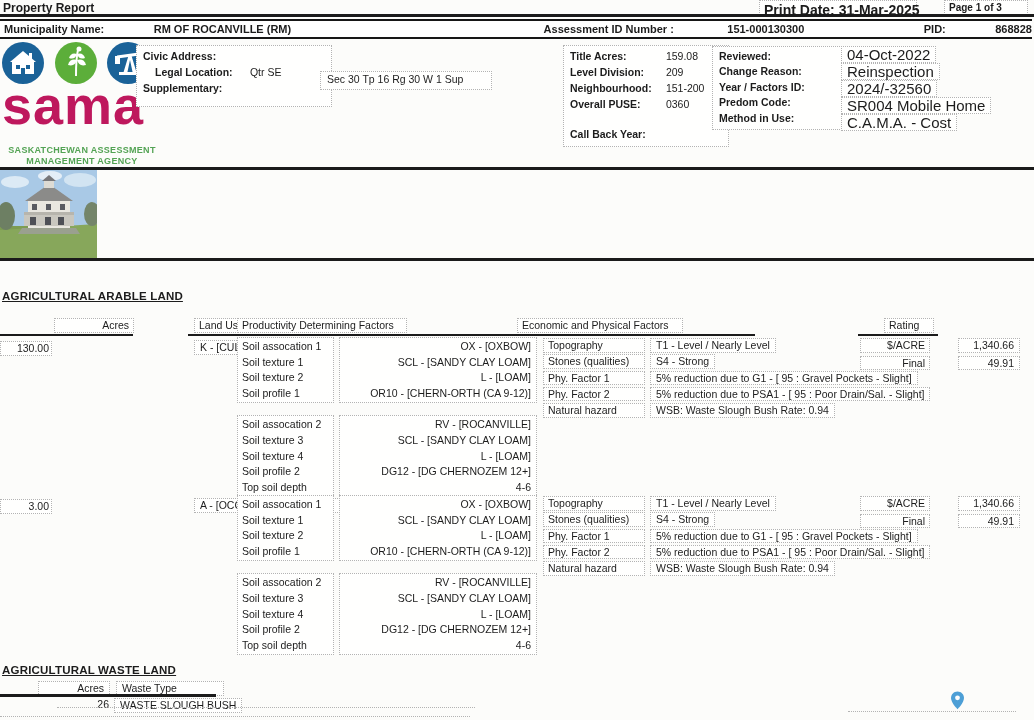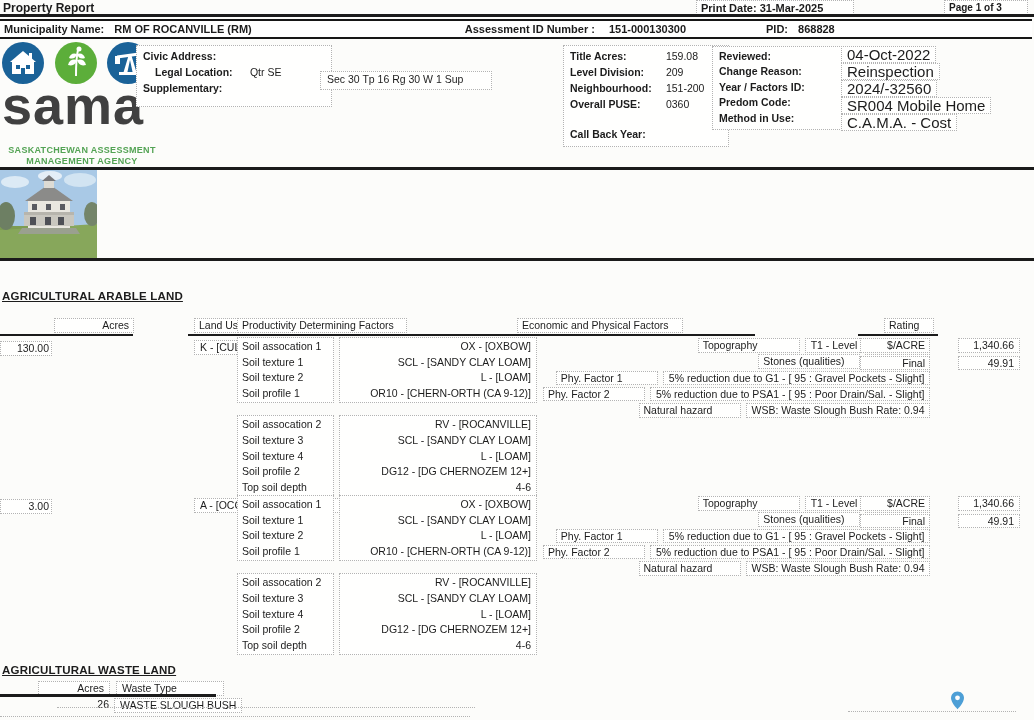--- a/index.html
+++ b/index.html
@@ -8,30 +8,30 @@
     background:#fcfcfa; overflow:hidden;
     font-family:"Liberation Sans", sans-serif; color:#1c1c1c;
   }
   .abs { position:absolute; }
   .dotted { border:1px dotted #b3b3b3; background:#fffffe; }
   .b { font-weight:bold; }
   .rule { background:#1b1b1b; }
 
   
   .doc-title { left:3px; top:1px; font-size:12px; font-weight:bold; }
-  .print-box { left:696px; top:0; width:148px; height:13px; font-size:11px; font-weight:bold; padding:1px 4px; white-space:nowrap; }
+  .print-box { left:759px; top:0; width:148px; height:13px; font-size:14px; font-weight:bold; padding:1px 4px; white-space:nowrap; }
   .page-box  { left:944px; top:0; width:74px; height:13px; font-size:10px; font-weight:bold; padding:1px 4px; white-space:nowrap; }
 
   
-  .muni-bar { left:0; top:19px; width:1032px; height:16px; border-top:2px solid #161616; border-bottom:2px solid #161616; background:#fff; font-size:11px; display:flex; align-items:center; }
+  .muni-bar { left:0; top:19px; width:1032px; height:16px; border-top:2px solid #161616; border-bottom:2px solid #161616; background:#fff; font-size:11px; display:flex; align-items:center;justify-content:space-between; }
   .muni-bar .cell { white-space:nowrap; }
 
   
   .logo-circle { position:absolute; width:42px; height:42px; border-radius:50%; top:0; }
-  .logo-acronym { position:absolute; left:0; top:36px; font-size:54px; font-weight:bold; color:#404040; letter-spacing:1px; line-height:1; }
+  .logo-acronym { position:absolute; left:0; top:36px; font-size:54px; font-weight:bold; color:#be185d; letter-spacing:1px; line-height:1; }
   .logo-line { position:absolute; width:160px; text-align:center; font-size:9px; font-weight:bold; color:#53a354; letter-spacing:0.3px; white-space:nowrap; }
 
   
   .info-row { font-size:10.5px; line-height:16px; white-space:nowrap; }
   .ilabel { font-weight:bold; display:inline-block; }
   .civic-box { left:136px; top:45px; width:182px; height:56px; padding:2px 6px; }
   .legal-detail { left:320px; top:71px; width:158px; height:15px; padding:1px 6px; font-size:10.5px; white-space:nowrap; }
   .parcel-box { left:563px; top:45px; width:152px; height:96px; padding:2px 6px; }
   .parcel-box .ilabel { width:93px; }
   .review-labels { left:712px; top:46px; width:116px; height:78px; padding:2px 6px; }
@@ -52,21 +52,21 @@
 
   
   .acres-val { width:46px; height:13px; font-size:10.5px; text-align:right; padding:0 2px; line-height:13px; }
   .landuse-val { left:194px; width:auto; height:13px; font-size:10.5px; padding:0 5px; line-height:13px; white-space:nowrap; }
   .soil-wrap { left:237px; width:300px; }
   .soil-group { position:relative; display:flex; }
   .soil-labels { width:92px; padding:1px 4px; }
   .soil-values { width:196px; padding:1px 5px; margin-left:5px;text-align:right; }
   .srow { font-size:10.5px; line-height:15.6px; white-space:nowrap; }
   .econ-col { left:543px; }
-  .erow { display:flex; margin-bottom:1.8px;justify-content:flex-end; }
+  .erow { display:flex; margin-bottom:1.8px; }
   .elabel { width:92px; font-size:10.5px; line-height:12.5px; padding:0 4px; white-space:nowrap; }
   .evalue { font-size:10.5px; line-height:12.5px; padding:0 5px; margin-left:5px; white-space:nowrap; }
   .rating-col { left:860px; }
   .rrow { display:flex; margin-bottom:3px; }
   .rlabel { width:60px; font-size:10.5px; line-height:12.5px; padding:0 4px; text-align:right; white-space:nowrap; }
   .rvalue { min-width:50px; font-size:10.5px; line-height:12.5px; padding:0 5px; margin-left:28px; text-align:right; white-space:nowrap; }
 
   
   .waste-cell { font-size:10.5px; height:13px; line-height:13px; padding:0 5px; white-space:nowrap; }
   .dotline { border-bottom:1px dotted #b3b3b3; }

